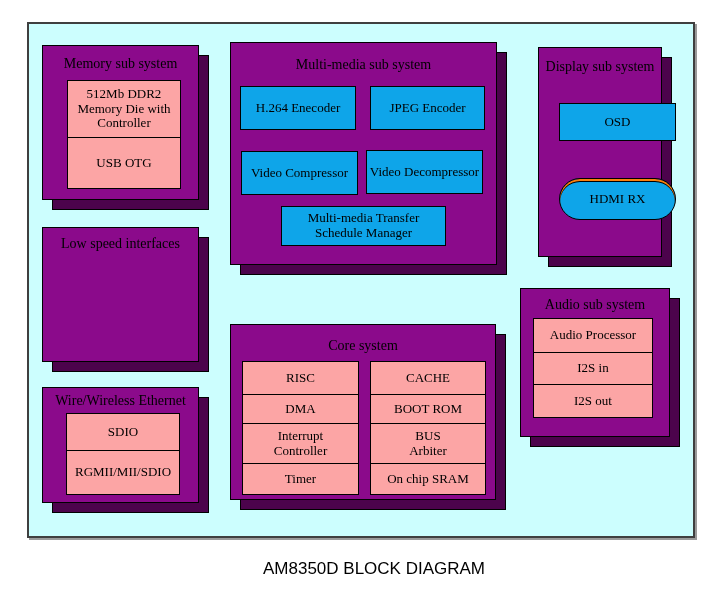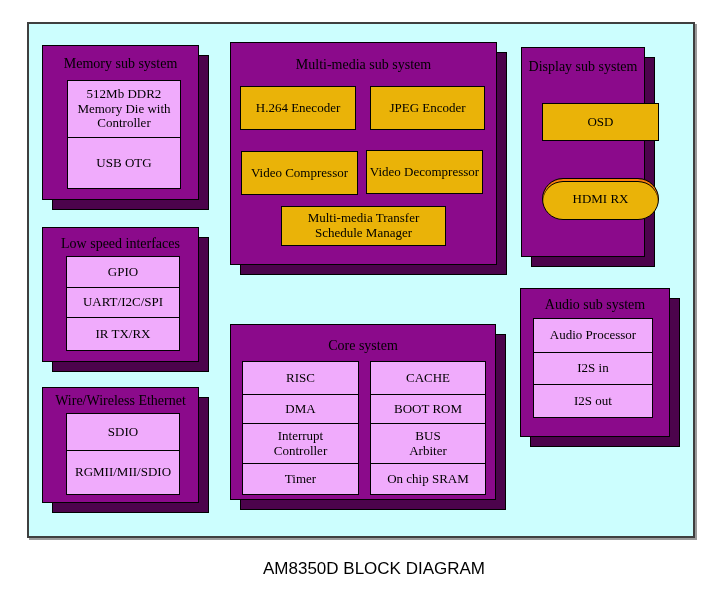--- a/index.html
+++ b/index.html
@@ -16,28 +16,28 @@
   }
   .panel {
     position:absolute; background:#8B0A8B; border:1px solid #000;
     box-shadow:10px 10px 0 -1px #4C034C, 10px 10px 0 0 #000;
   }
   .panel-title {
     width:100%; text-align:center; font-size:14px; line-height:1.1;
     color:#000;
   }
   .block {
-    position:absolute; background:#eab308; border:1px solid #000;
+    position:absolute; background:#0ea5e9; border:1px solid #000;
     display:flex; align-items:center; justify-content:center;
     text-align:center; font-size:13px; line-height:1.15; white-space:pre-line;
   }
   .double-top { box-shadow: inset 0 2px 0 #F97F0E, inset 0 3px 0 #000; border-radius: 21px; }
   .stack { position:absolute; border:1px solid #000; }
   .stack .cell {
-    background:#f0abfc; border-top:1px solid #000;
+    background:#fca5a5; border-top:1px solid #000;
     display:flex; align-items:center; justify-content:center;
     text-align:center; font-size:13px; line-height:1.15; white-space:pre-line;
   }
   .stack .cell:first-child { border-top:none; }
   .caption {
     position:absolute; left:0; top:558px; width:728px; height:22px;
     text-align:center; font-family:"Liberation Sans", sans-serif;
     font-size:17px; line-height:22px; color:#000;padding-left:20px;
   }
 </style>
@@ -52,25 +52,20 @@
       <div class="stack" style="left:24px;top:34px;width:114px">
         <div class="cell" style="height:56px">512Mb DDR2
 Memory Die with
 Controller</div>
         <div class="cell" style="height:51px">USB OTG</div>
       </div>
     </div>
 
     <div class="panel" style="left:13px;top:203px;width:157px;height:135px">
       <div class="panel-title" style="padding-top:8px">Low speed interfaces</div>
-      <div class="stack" style="left:23px;top:28px;width:114px">
-        <div class="cell" style="height:30px">GPIO</div>
-        <div class="cell" style="height:30px">UART/I2C/SPI</div>
-        <div class="cell" style="height:33px">IR TX/RX</div>
-      </div>
     </div>
 
     <div class="panel" style="left:13px;top:363px;width:157px;height:116px">
       <div class="panel-title" style="padding-top:5px">Wire/Wireless Ethernet</div>
       <div class="stack" style="left:23px;top:25px;width:114px">
         <div class="cell" style="height:36px">SDIO</div>
         <div class="cell" style="height:44px">RGMII/MII/SDIO</div>
       </div>
     </div>
 
@@ -95,21 +90,21 @@
       </div>
       <div class="stack" style="left:139px;top:36px;width:116px">
         <div class="cell" style="height:32px">CACHE</div>
         <div class="cell" style="height:29px">BOOT ROM</div>
         <div class="cell" style="height:40px">BUS
 Arbiter</div>
         <div class="cell" style="height:31px">On chip SRAM</div>
       </div>
     </div>
 
-    <div class="panel" style="left:492px;top:23px;width:124px;height:210px">
+    <div class="panel" style="left:509px;top:23px;width:124px;height:210px">
       <div class="panel-title" style="padding-top:11px">Display sub system</div>
       <div class="block" style="left:20px;top:55px;width:117px;height:38px">OSD</div>
       <div class="block double-top" style="left:20px;top:130px;width:117px;height:42px">HDMI RX</div>
     </div>
 
     <div class="panel" style="left:491px;top:264px;width:150px;height:149px">
       <div class="panel-title" style="padding-top:8px">Audio sub system</div>
       <div class="stack" style="left:12px;top:29px;width:120px">
         <div class="cell" style="height:33px">Audio Processor</div>
         <div class="cell" style="height:32px">I2S in</div>

